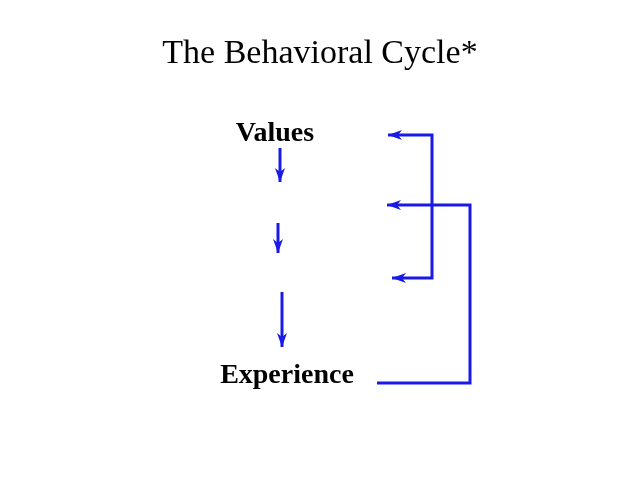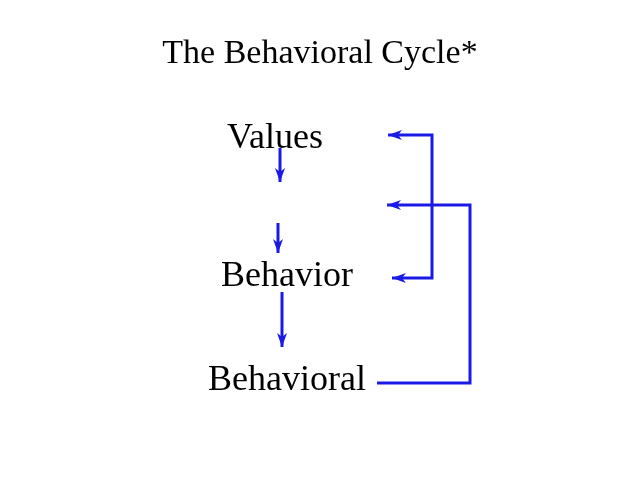--- a/index.html
+++ b/index.html
@@ -22,23 +22,24 @@
     left: 0; right: 0;
     top: 35px;
     text-align: center;
     font-size: 34px;
     line-height: 1;
     white-space: nowrap;
   }
   .node {
     position: absolute;
     transform: translateX(-50%);
-    font-size: 36px;
+    font-size: 28px;
     line-height: 1;
     white-space: nowrap;
+    font-weight: bold;
   }
   .n-values     { left: 275px; top: 118px; }
   .n-belief     { left: 281px; top: 185px; }
   .n-behavior   { left: 287px; top: 256px; }
   .n-experience { left: 287px; top: 360px; }
   .footnote {
     position: absolute;
     left: 45px;
     top: 443px;
     font-size: 15px;
@@ -63,22 +64,21 @@
   }
 </style>
 </head>
 <body>
 
 <div class="slide">
 
   <div class="title">The Behavioral Cycle*</div>
 
   <div class="node n-values">Values</div>
-  <div class="node n-behavior">Behavior</div>
-  <div class="node n-experience">Behavioral</div>
+  <div class="node n-experience">Experience</div>
 
   <svg class="connectors" viewBox="0 0 640 480" aria-hidden="true">
     <defs>
       <marker id="ah" markerUnits="userSpaceOnUse" markerWidth="16" markerHeight="14" viewBox="0 0 16 14" refX="15" refY="7" orient="auto-start-reverse">
         <path d="M1,2 L15,7 L1,12 L5,7 Z"></path>
       </marker>
     </defs>
 
     <path class="conn" d="M280,148 L280,182" marker-end="url(#ah)"></path>
     <path class="conn" d="M278,223 L278,253" marker-end="url(#ah)"></path>

